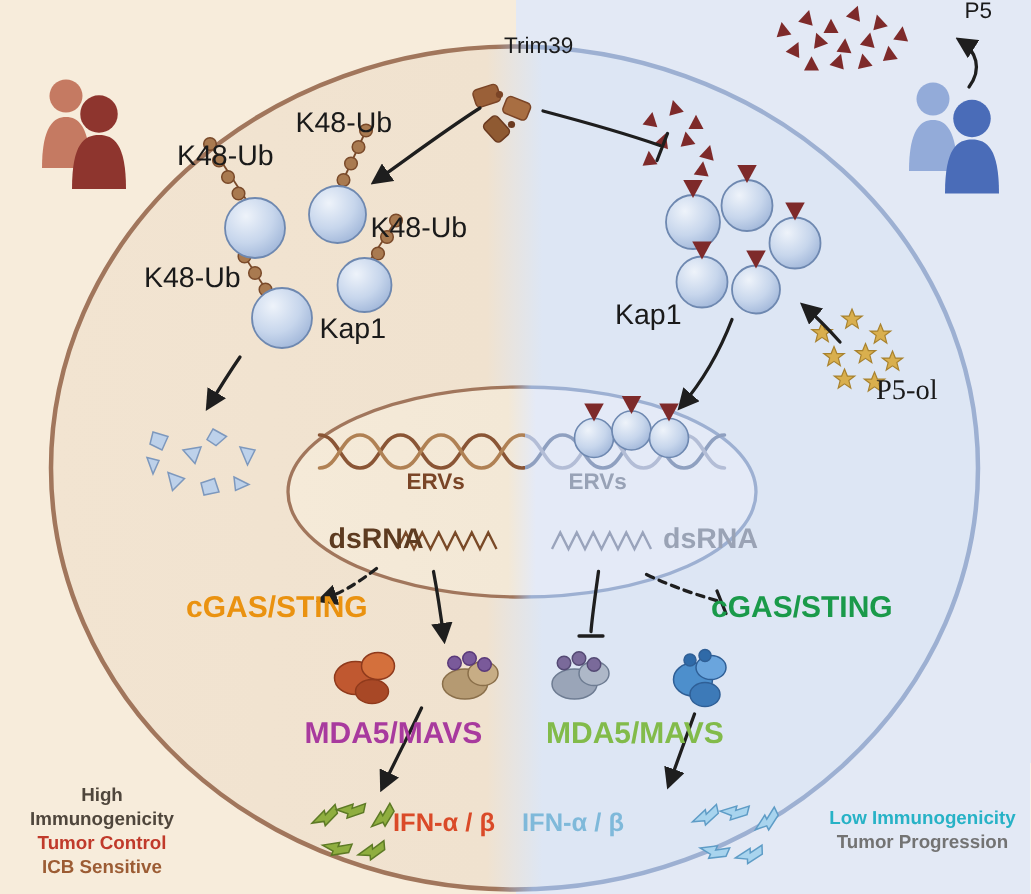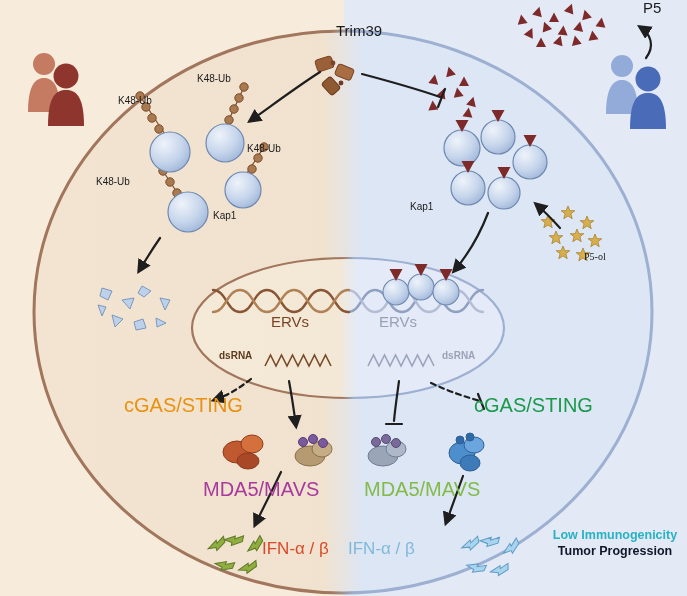--- a/index.html
+++ b/index.html
@@ -1,29 +1,29 @@
 <!DOCTYPE html>
 <html><head>
 <meta charset="utf-8">
 <style>
   html,body{margin:0;padding:0;}
   .canvas{position:relative;width:687px;height:596px;overflow:hidden;
           font-family:"Liberation Sans",sans-serif;background:#f7ecdb;}
   .canvas svg{position:absolute;left:0;top:0;}
-  .lbl{position:absolute;white-space:nowrap;color:#1a1a1a;font-size:10px;line-height:1.1;}
-  .b{font-weight:normal;}
+  .lbl{position:absolute;white-space:nowrap;color:#1a1a1a;font-size:19px;line-height:1.1;}
+  .b{font-weight:bold;}
   .fs15{font-size:15px;} .fs16{font-size:20px;} .fs17{font-size:17px;}
   .c-ervsL{color:#7a4527;} .c-ervsR{color:#98a2b6;}
   .c-dsL{color:#5d3b20;font-weight:600;} .c-dsR{color:#9aa3b5;font-weight:600;}
   .c-cgasL{color:#ea9210;} .c-cgasR{color:#1a9a4a;}
   .c-mdaL{color:#a83a9e;} .c-mdaR{color:#82bb4a;}
   .c-ifnL{color:#da4a28;} .c-ifnR{color:#7fb9da;}
   .outcome{position:absolute;text-align:center;font-size:12.5px;line-height:16px;font-weight:bold;}
   .oc-l1{color:#4f463c;} .oc-l2{color:#c03a2b;} .oc-l3{color:#9c5c34;}
-  .oc-r1{color:#27b2c6;} .oc-r2{color:#0f172a;} .oc-r3{color:#27b2c6;}
+  .oc-r1{color:#27b2c6;margin-top:10px;} .oc-r2{color:#737373;} .oc-r3{color:#27b2c6;}
 </style>
 </head>
 <body>
 
 <div class="canvas">
 
 <svg viewBox="0 0 687 596" width="687" height="596">
   <defs>
     <linearGradient id="cellFill" x1="0" y1="0" x2="1" y2="0">
       <stop offset="0" stop-color="#f2e4d1"></stop>
@@ -300,19 +300,24 @@
 
 <div class="lbl b fs16 c-cgasL" style="left:124px;top:394px;">cGAS/STING</div>
 <div class="lbl b fs16 c-cgasR" style="left:474px;top:394px;">cGAS/STING</div>
 
 <div class="lbl b fs16 c-mdaL" style="left:203px;top:478px;">MDA5/MAVS</div>
 <div class="lbl b fs16 c-mdaR" style="left:364px;top:478px;">MDA5/MAVS</div>
 
 <div class="lbl b fs17 c-ifnL" style="left:262px;top:540px;">IFN-α / β</div>
 <div class="lbl b fs17 c-ifnR" style="left:348px;top:540px;">IFN-α / β</div>
 
+<div class="outcome" style="left:6px;top:522px;width:124px;">
+  <div class="oc-l1">High Immunogenicity</div>
+  <div class="oc-l2">Tumor Control</div>
+  <div class="oc-l3">ICB Sensitive</div>
+</div>
 
 <div class="outcome" style="left:546px;top:527px;width:138px;">
   <div class="oc-r1">Low Immunogenicity</div>
   <div class="oc-r2">Tumor Progression</div>
 </div>
 
 </div>
 
 </body></html>

